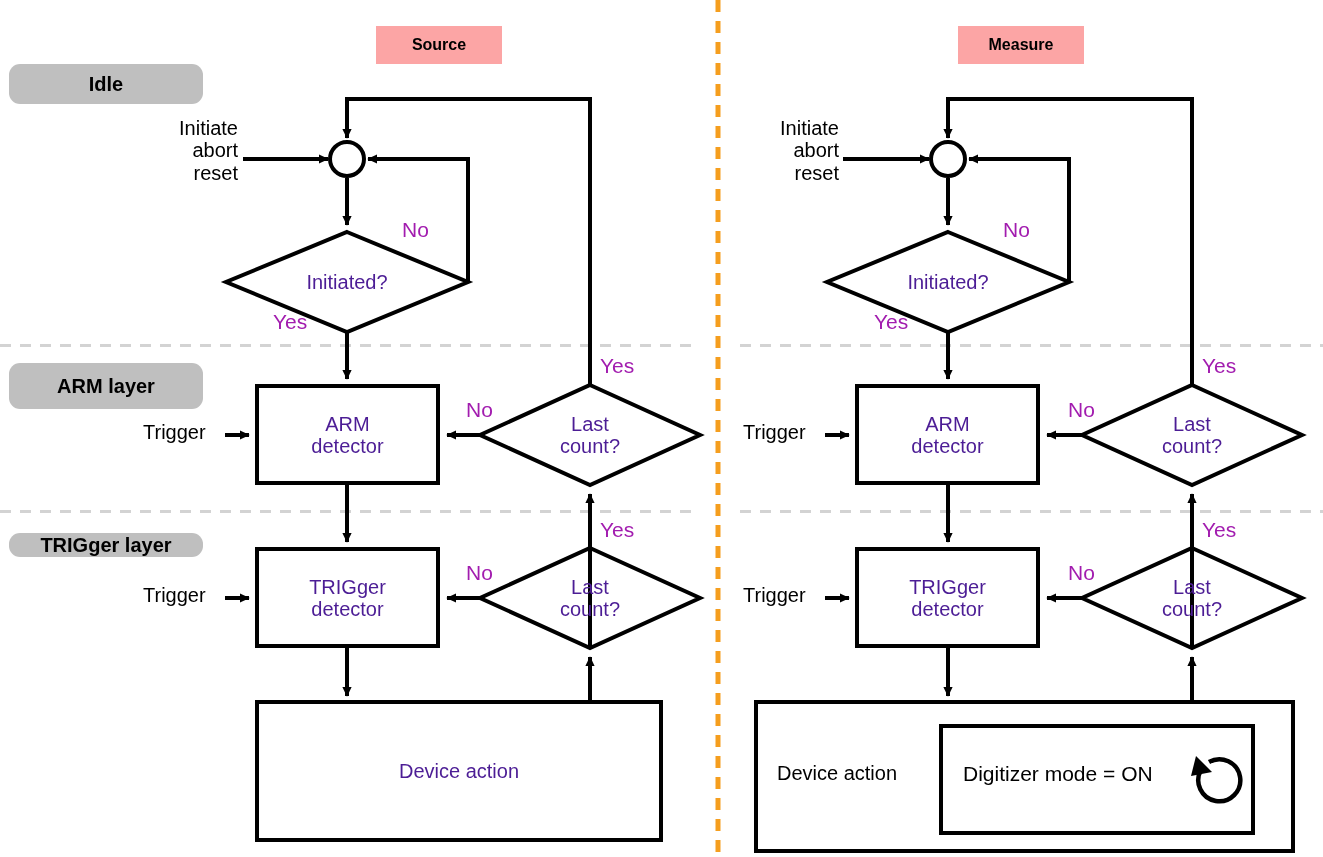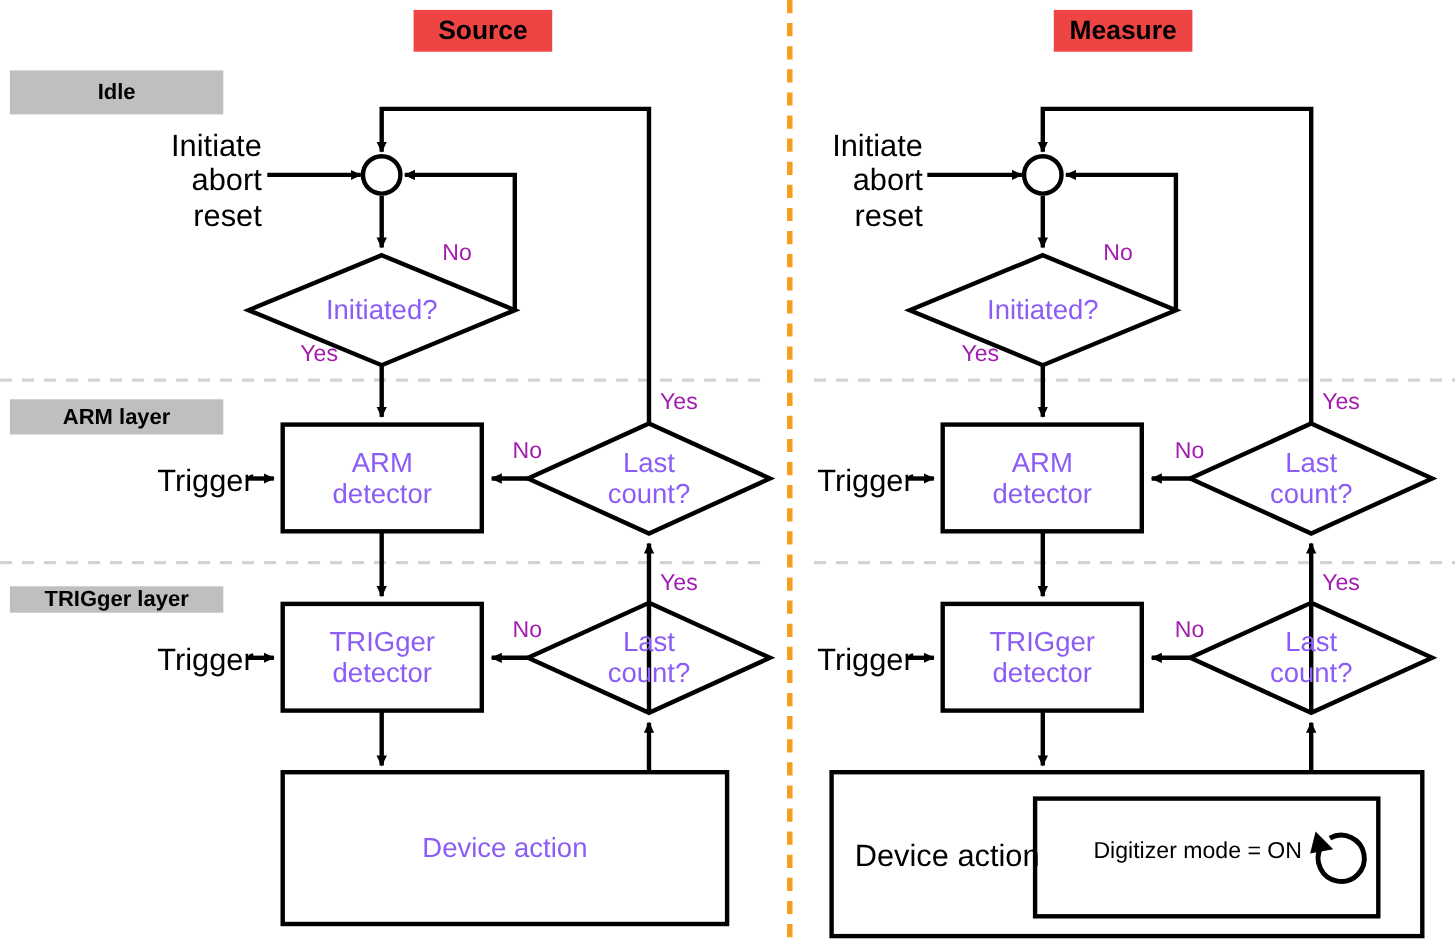--- a/index.html
+++ b/index.html
@@ -1,24 +1,24 @@
 <!DOCTYPE html>
 <html><head>
 <meta charset="utf-8">
 <style>
   html,body{margin:0;padding:0;background:#ffffff;}
   #stage{position:relative;width:1323px;height:857px;background:#ffffff;
          font-family:"Liberation Sans","DejaVu Sans",sans-serif;overflow:hidden;}
   svg.layer{position:absolute;left:0;top:0;width:1323px;height:857px;}
-  .hdr-chip{position:absolute;background:#ef4444;display:flex;align-items:center;
-            justify-content:center;font-weight:bold;font-size:24px;color:#000;}
+  .hdr-chip{position:absolute;background:#fca5a5;display:flex;align-items:center;
+            justify-content:center;font-weight:bold;font-size:16px;color:#000;margin-top:17px;}
   .gray-chip{position:absolute;background:#BFBFBF;display:flex;align-items:center;
-             justify-content:center;font-weight:bold;font-size:20px;color:#000;}
-  .lbl{position:absolute;font-size:28px;color:#000;line-height:1.12;white-space:pre-line;}
-  .lbl-c{position:absolute;font-size:25px;color:#8b5cf6;line-height:1.12;text-align:center;
+             justify-content:center;font-weight:bold;font-size:20px;color:#000;border-radius:11px;}
+  .lbl{position:absolute;font-size:20px;color:#000;line-height:1.12;white-space:pre-line;}
+  .lbl-c{position:absolute;font-size:20px;color:#4c1d95;line-height:1.12;text-align:center;
          display:flex;align-items:center;justify-content:center;white-space:pre-line;}
   .ynlbl{position:absolute;font-size:21px;color:#a21caf;}
   .digi{position:absolute;font-size:21px;color:#000;}
 </style>
 </head>
 <body>
 
 <div id="stage">
 
   <svg class="layer" viewBox="0 0 1323 857">
@@ -130,21 +130,21 @@
         <path d="M1209,762 a21,21 0 1,1 -8,8" fill="none" stroke="#000" stroke-width="4.5"></path>
         <path d="M1196,756 L1212,772 L1191,776 Z" fill="#000"></path>
       </g>
     </g>
   </svg>
 
   <div class="hdr-chip" style="left:376px;top:9px;width:126px;height:38px;">Source</div>
   <div class="hdr-chip" style="left:958px;top:9px;width:126px;height:38px;">Measure</div>
 
   <div class="gray-chip" style="left:9px;top:64px;width:194px;height:40px;">Idle</div>
-  <div class="gray-chip" style="left:9px;top:363px;width:194px;height:32px;">ARM layer</div>
+  <div class="gray-chip" style="left:9px;top:363px;width:194px;height:46px;">ARM layer</div>
   <div class="gray-chip" style="left:9px;top:533px;width:194px;height:24px;">TRIGger layer</div>
 
   <div class="lbl" style="left:152px;top:117px;width:86px;text-align:right;">Initiate
 abort
 reset</div>
 
   <div class="lbl-c" style="left:267px;top:268px;width:160px;height:28px;">Initiated?</div>
   <div class="ynlbl" style="left:402px;top:218px;">No</div>
   <div class="ynlbl" style="left:273px;top:310px;">Yes</div>
 
@@ -189,15 +189,15 @@
 detector</div>
   <div class="lbl" style="left:743px;top:584px;">Trigger</div>
 
   <div class="lbl-c" style="left:1122px;top:569px;width:140px;height:58px;">Last
 count?</div>
   <div class="ynlbl" style="left:1068px;top:561px;">No</div>
   <div class="ynlbl" style="left:1202px;top:518px;">Yes</div>
 
   <div class="lbl" style="left:777px;top:762px;">Device action</div>
 
-  <div class="digi" style="left:994px;top:762px;text-align:right;">Digitizer mode = ON</div>
+  <div class="digi" style="left:963px;top:762px;text-align:right;">Digitizer mode = ON</div>
 
 </div>
 
 </body></html>

